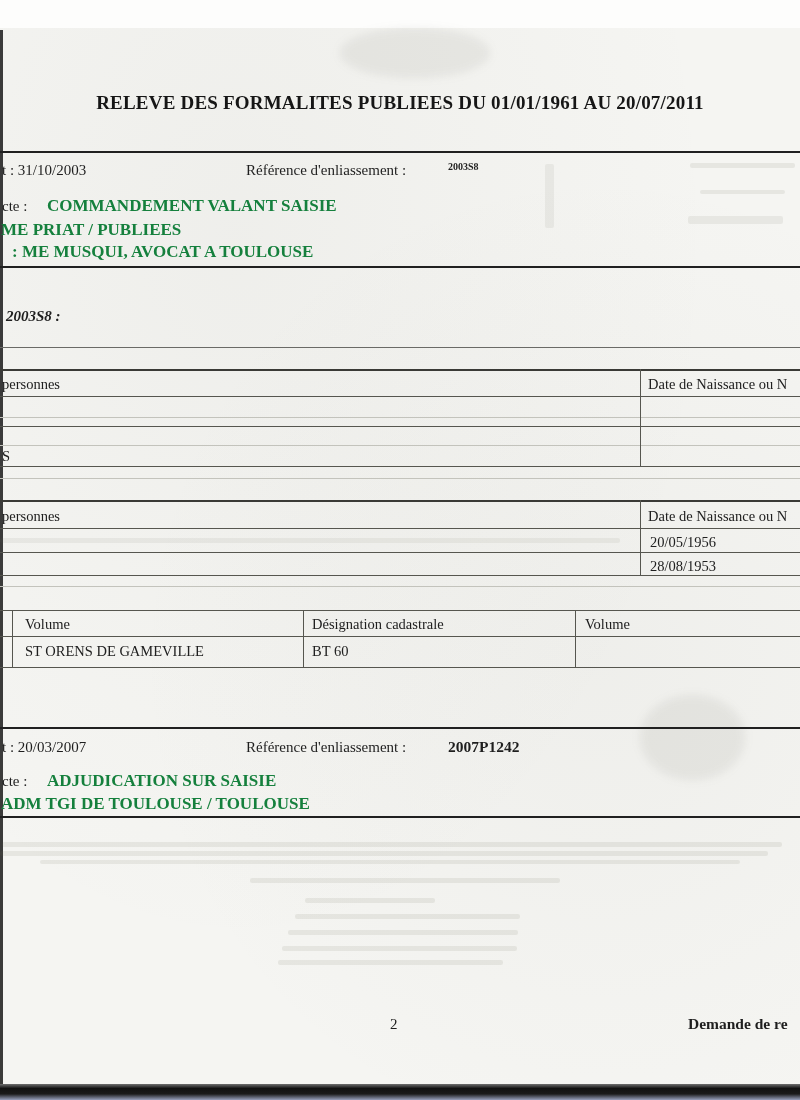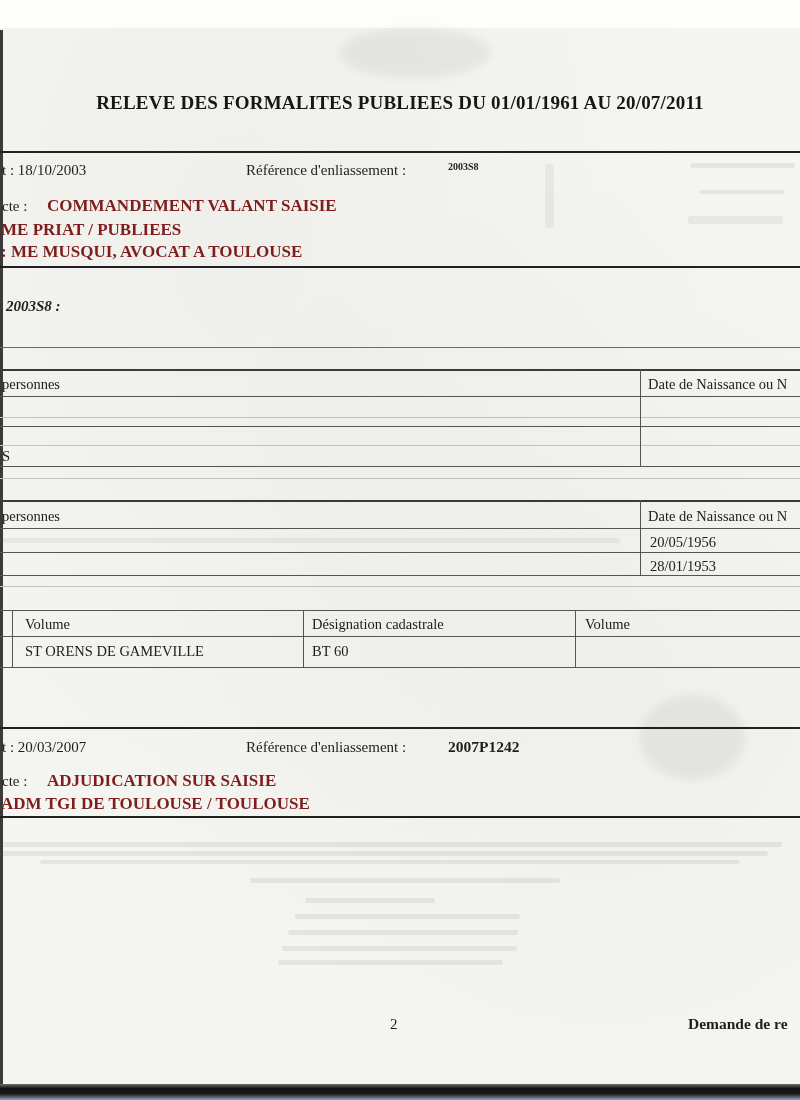--- a/index.html
+++ b/index.html
@@ -23,21 +23,21 @@
     position:absolute;left:0;top:92px;width:800px;text-align:center;
     font-size:19px;font-weight:bold;letter-spacing:.2px;color:#161616;
   }
   .hr2{position:absolute;left:0;width:800px;height:2px;background:#202020;}
   .hr1{position:absolute;left:0;width:800px;height:1px;background:#6a6a66;}
   .rule{position:absolute;background:#56564f;}
   .rule.faint{background:#c3c3bc;}
   .rule.strong{background:#3a3a36;}
   .t{position:absolute;font-size:15px;white-space:nowrap;color:#1e1e1e;}
   .b{font-weight:bold;}
-  .acte{font-size:17px;font-weight:bold;color:#7f1d1d;}
+  .acte{font-size:17px;font-weight:bold;color:#15803d;}
   .tt{position:absolute;font-size:14.5px;white-space:nowrap;color:#202020;}
   .italic{font-style:italic;}
   .ghost{position:absolute;background:rgba(105,105,95,0.11);filter:blur(.7px);border-radius:2px;}
   .blob{position:absolute;background:rgba(95,95,85,0.09);filter:blur(4px);border-radius:50%;}
   .footerbar{
     position:absolute;left:0;top:1084px;width:800px;height:16px;
     background:linear-gradient(180deg,#6f6f6f 0%,#111111 28%,#1a1a1a 62%,#97a0bd 100%);
   }
   .wow{
     position:absolute;left:703px;top:1140px;width:97px;height:15px;
@@ -57,31 +57,31 @@
 <div class="blob" style="left:340px;top:28px;width:150px;height:50px;"></div>
 <div class="ghost" style="left:690px;top:163px;width:105px;height:5px;"></div>
 <div class="ghost" style="left:700px;top:190px;width:85px;height:4px;"></div>
 <div class="ghost" style="left:688px;top:216px;width:95px;height:8px;opacity:.9;"></div>
 <div class="ghost" style="left:545px;top:164px;width:9px;height:64px;opacity:.8;"></div>
 <div class="blob" style="left:640px;top:695px;width:105px;height:85px;"></div>
 
 <div class="title">RELEVE DES FORMALITES PUBLIEES DU 01/01/1961 AU 20/07/2011</div>
 
 <div class="hr2" style="top:151px;"></div>
-<span class="t" style="left:2px;top:162px;">t : 18/10/2003</span>
+<span class="t" style="left:2px;top:162px;">t : 31/10/2003</span>
 <span class="t" style="left:246px;top:162px;">Référence d'enliassement :</span>
 <span class="t b" style="left:448px;top:161px;font-size:10px;">2003S8</span>
 
 <span class="t" style="left:2px;top:198px;">cte :</span>
 <span class="abs acte" style="left:47px;top:196px;">COMMANDEMENT VALANT SAISIE</span>
 <span class="abs acte" style="left:1px;top:220px;">ME PRIAT / PUBLIEES</span>
-<span class="abs acte" style="left:1px;top:242px;">: ME MUSQUI, AVOCAT A TOULOUSE</span>
+<span class="abs acte" style="left:12px;top:242px;">: ME MUSQUI, AVOCAT A TOULOUSE</span>
 <div class="hr2" style="top:266px;"></div>
 
-<span class="t b italic" style="left:6px;top:298px;">2003S8 :</span>
+<span class="t b italic" style="left:6px;top:308px;">2003S8 :</span>
 <div class="hr1" style="top:347px;"></div>
 
 <div class="rule strong" style="left:0;top:369px;width:800px;height:2px;"></div>
 <div class="rule" style="left:0;top:396px;width:800px;height:1px;"></div>
 <div class="rule faint" style="left:0;top:417px;width:800px;height:1px;"></div>
 <div class="rule" style="left:0;top:426px;width:800px;height:1px;"></div>
 <div class="rule faint" style="left:0;top:445px;width:800px;height:1px;"></div>
 <div class="rule" style="left:0;top:466px;width:800px;height:1px;"></div>
 <div class="rule faint" style="left:0;top:478px;width:800px;height:1px;"></div>
 <div class="rule" style="left:640px;top:369px;width:1px;height:98px;"></div>
@@ -92,21 +92,21 @@
 <div class="rule strong" style="left:0;top:500px;width:800px;height:2px;"></div>
 <div class="rule" style="left:0;top:528px;width:800px;height:1px;"></div>
 <div class="rule" style="left:0;top:552px;width:800px;height:1px;"></div>
 <div class="rule" style="left:0;top:575px;width:800px;height:1px;"></div>
 <div class="rule faint" style="left:0;top:586px;width:800px;height:1px;"></div>
 <div class="rule" style="left:640px;top:500px;width:1px;height:76px;"></div>
 <span class="tt" style="left:2px;top:508px;">personnes</span>
 <span class="tt" style="left:648px;top:508px;">Date de Naissance ou N</span>
 <div class="ghost" style="left:0;top:538px;width:620px;height:5px;opacity:.8;"></div>
 <span class="tt" style="left:650px;top:534px;">20/05/1956</span>
-<span class="tt" style="left:650px;top:558px;">28/01/1953</span>
+<span class="tt" style="left:650px;top:558px;">28/08/1953</span>
 
 <div class="rule" style="left:0;top:610px;width:800px;height:1px;"></div>
 <div class="rule" style="left:0;top:636px;width:800px;height:1px;"></div>
 <div class="rule" style="left:0;top:667px;width:800px;height:1px;"></div>
 <div class="rule" style="left:12px;top:610px;width:1px;height:58px;"></div>
 <div class="rule" style="left:303px;top:610px;width:1px;height:58px;"></div>
 <div class="rule" style="left:575px;top:610px;width:1px;height:58px;"></div>
 <span class="tt" style="left:25px;top:616px;">Volume</span>
 <span class="tt" style="left:312px;top:616px;">Désignation cadastrale</span>
 <span class="tt" style="left:585px;top:616px;">Volume</span>

